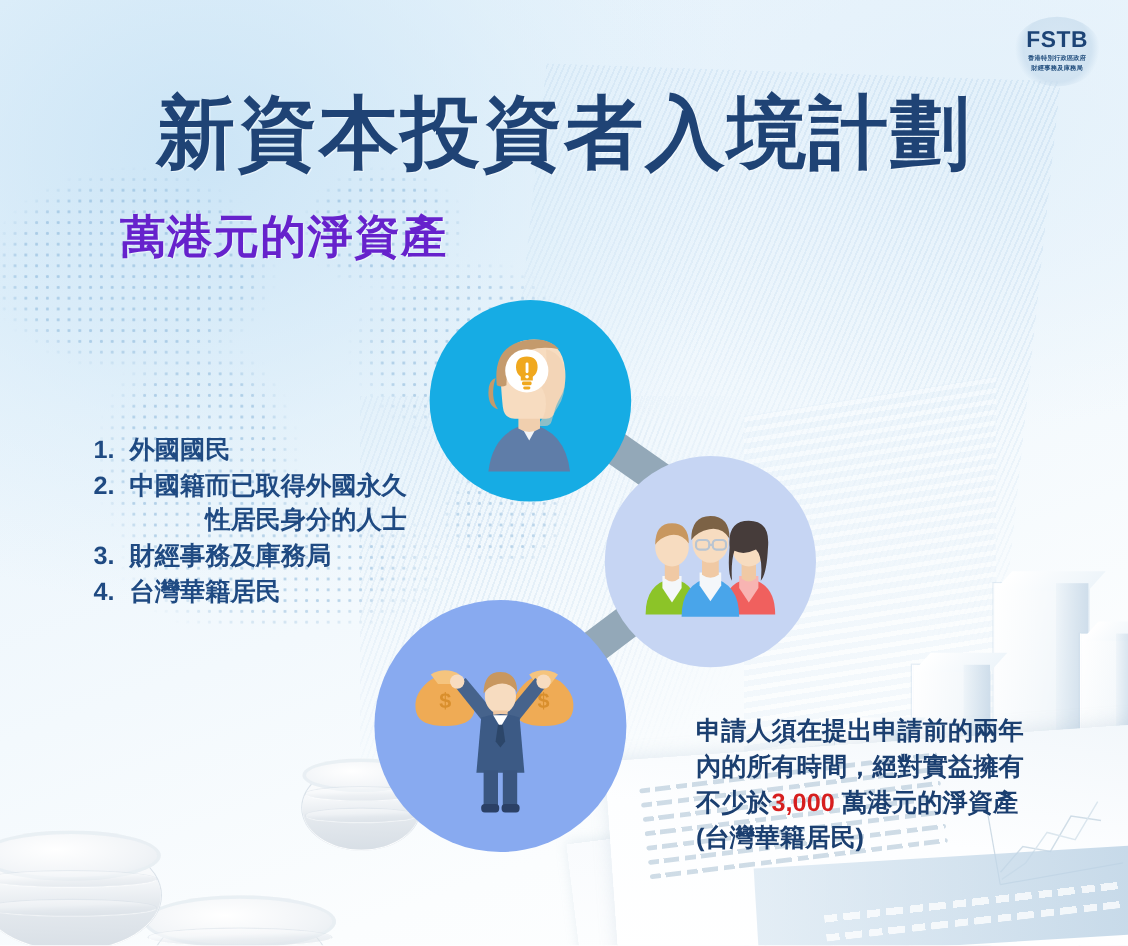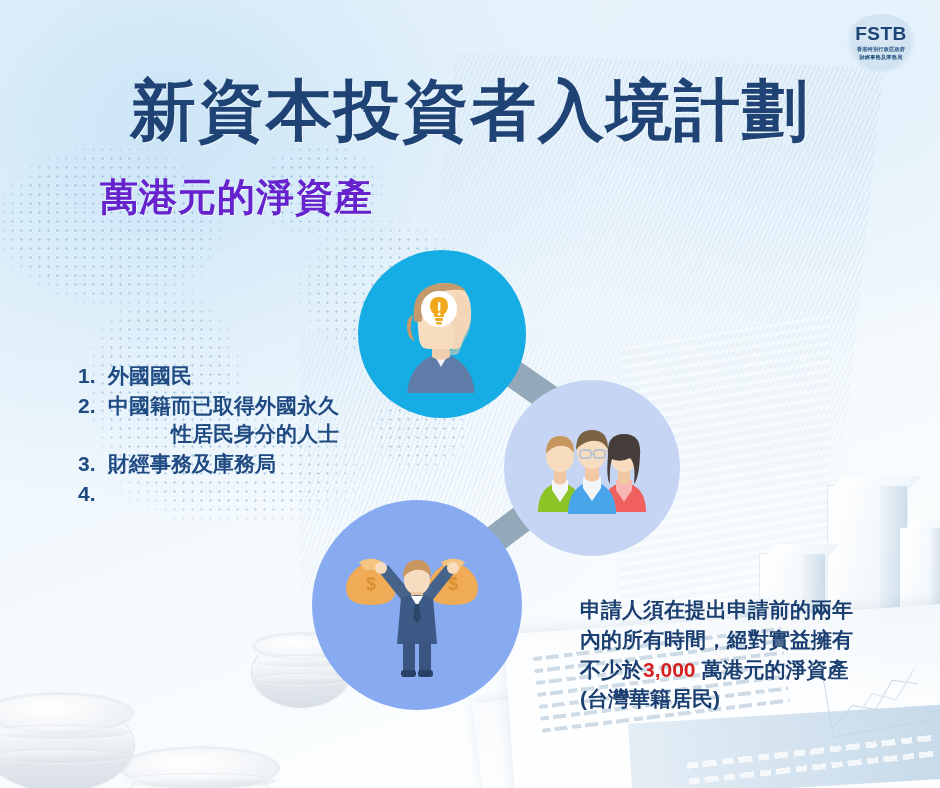--- a/index.html
+++ b/index.html
@@ -344,20 +344,21 @@
       <span class="list-num">2.</span>
       <span class="list-text">中國籍而已取得外國永久
 性居民身分的人士</span>
     </div>
     <div class="list-item">
       <span class="list-num">3.</span>
       <span class="list-text">財經事務及庫務局</span>
     </div>
     <div class="list-item">
       <span class="list-num">4.</span>
+      <span class="list-text">台灣華籍居民</span>
     </div>
   </div>
 
   <div class="connector conn-1"></div>
   <div class="connector conn-2"></div>
 
   <div class="circle c-top">
     <svg width="130" height="130" viewBox="0 0 130 130">
 
       <path d="M30 124 q4 -34 34 -40 q30 6 34 40 z" fill="#5f7da8"></path>

